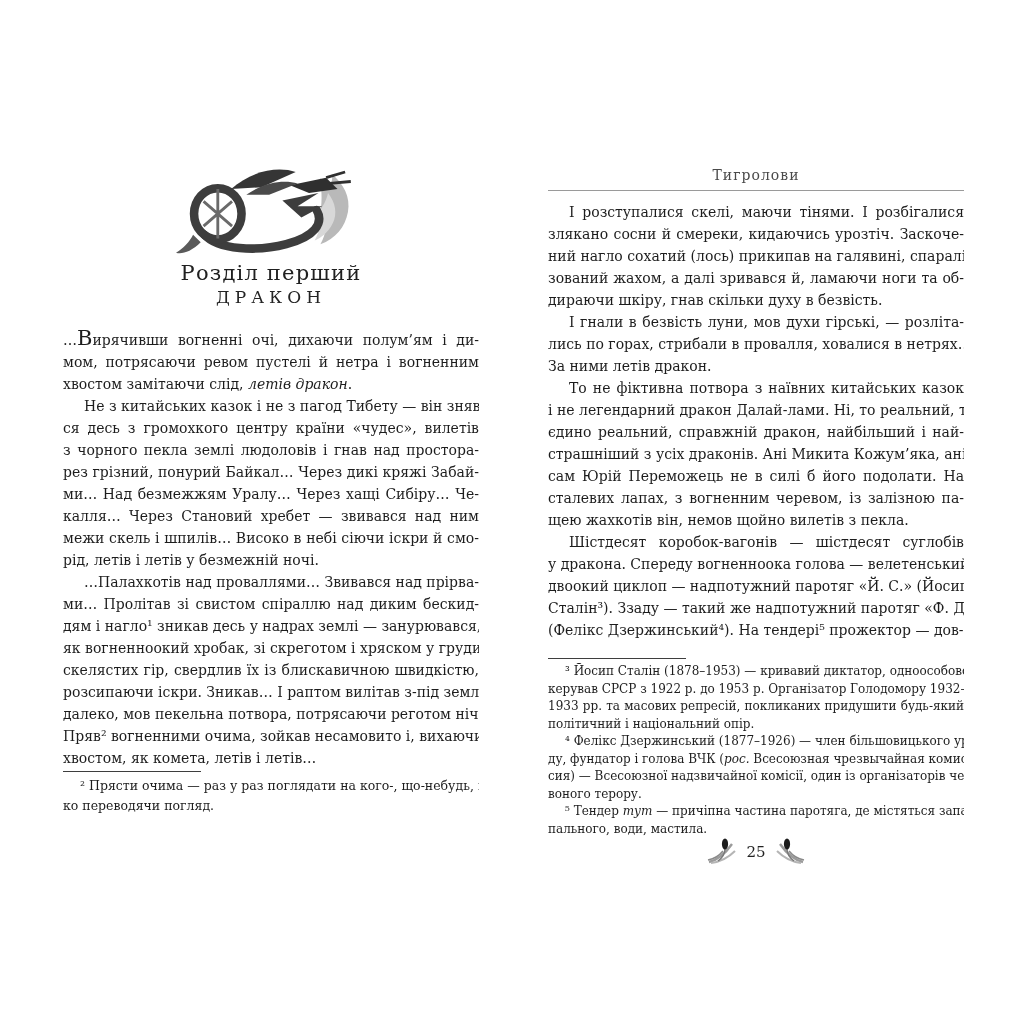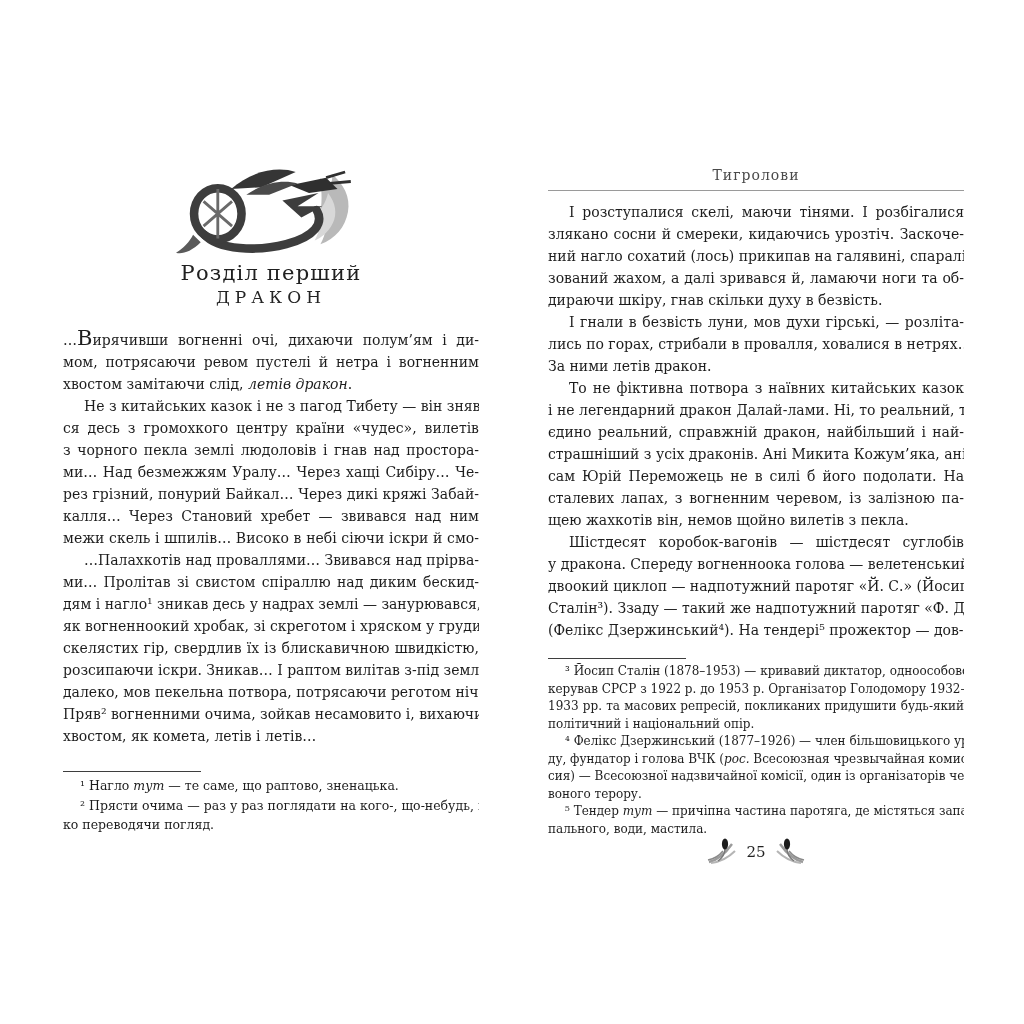--- a/index.html
+++ b/index.html
@@ -77,44 +77,42 @@
     <div class="abs body-block" id="left-body">
         <div>
           <div class="jl">…<span class="initial">В</span>ирячивши вогненні очі, дихаючи полум’ям і ди-</div>
           <div class="jl">мом, потрясаючи ревом пустелі й нетра і вогненним</div>
           <div class="jl jl-last">хвостом замітаючи слід, <i>летів дракон</i>.</div>
         </div>
         <div>
           <div class="jl fl-indent">Не з китайських казок і не з пагод Тибету — він зняв-</div>
           <div class="jl">ся десь з громохкого центру країни «чудес», вилетів</div>
           <div class="jl">з чорного пекла землі людоловів і гнав над простора-</div>
+          <div class="jl">рез грізний, понурий Байкал… Через дикі кряжі Забай-</div>
           <div class="jl">ми… Над безмежжям Уралу… Через хащі Сибіру… Че-</div>
-          <div class="jl">рез грізний, понурий Байкал… Через дикі кряжі Забай-</div>
           <div class="jl">калля… Через Становий хребет — звивався над ним</div>
           <div class="jl">межи скель і шпилів… Високо в небі сіючи іскри й смо-</div>
+          <div class="jl jl-last">рід, летів і летів у безмежній ночі.</div>
         </div>
         <div>
           <div class="jl fl-indent">…Палахкотів над проваллями… Звивався над прірва-</div>
           <div class="jl">ми… Пролітав зі свистом спіраллю над диким бескид-</div>
           <div class="jl">дям і нагло¹ зникав десь у надрах землі — занурювався,</div>
           <div class="jl">як вогненноокий хробак, зі скреготом і хряском у груди</div>
           <div class="jl">скелястих гір, свердлив їх із блискавичною швидкістю,</div>
           <div class="jl">розсипаючи іскри. Зникав… І раптом вилітав з-під землі</div>
           <div class="jl">далеко, мов пекельна потвора, потрясаючи реготом ніч.</div>
           <div class="jl">Пряв² вогненними очима, зойкав несамовито і, вихаючи</div>
           <div class="jl jl-last">хвостом, як комета, летів і летів…</div>
         </div>
       </div>
 
     <div class="abs fn-sep" id="left-fnsep"></div>
 
     <div class="abs footnotes" id="left-footnotes">
-        <div>
-          <div class="jl jl-last fl-indent">¹ Нагло <i>тут</i> — те саме, що раптово, зненацька.</div>
-        </div>
         <div>
           <div class="jl fl-indent">² Прясти очима — раз у раз поглядати на кого-, що-небудь, швид-</div>
           <div class="jl jl-last">ко переводячи погляд.</div>
         </div>
       </div>
 
   </div>
 
   <div class="col" id="right-col">
 

